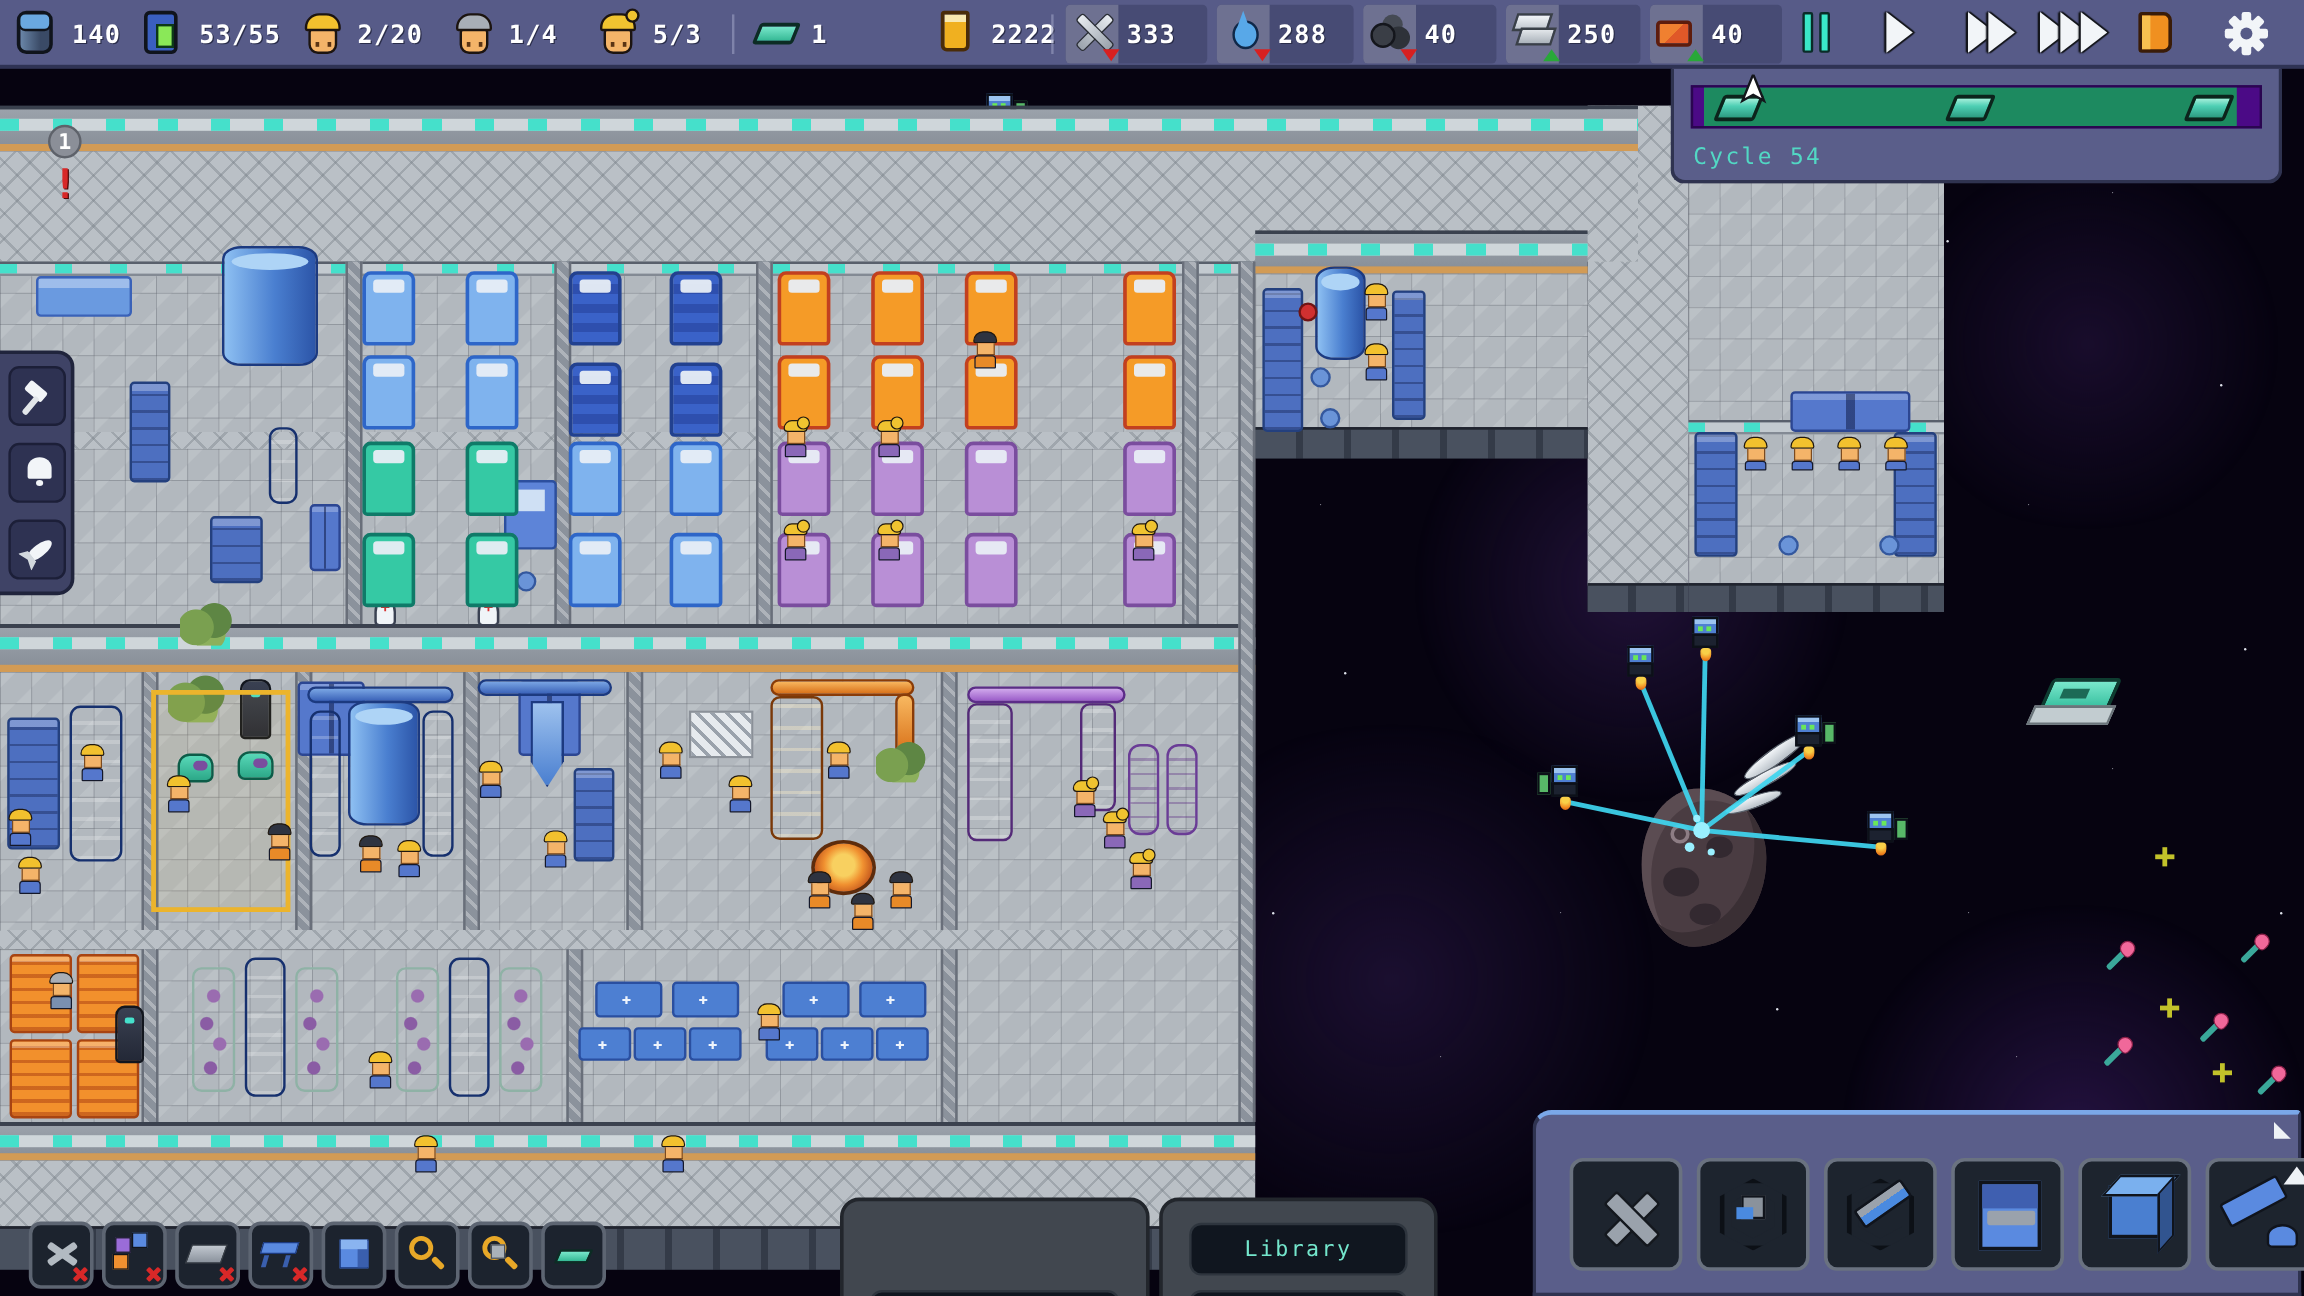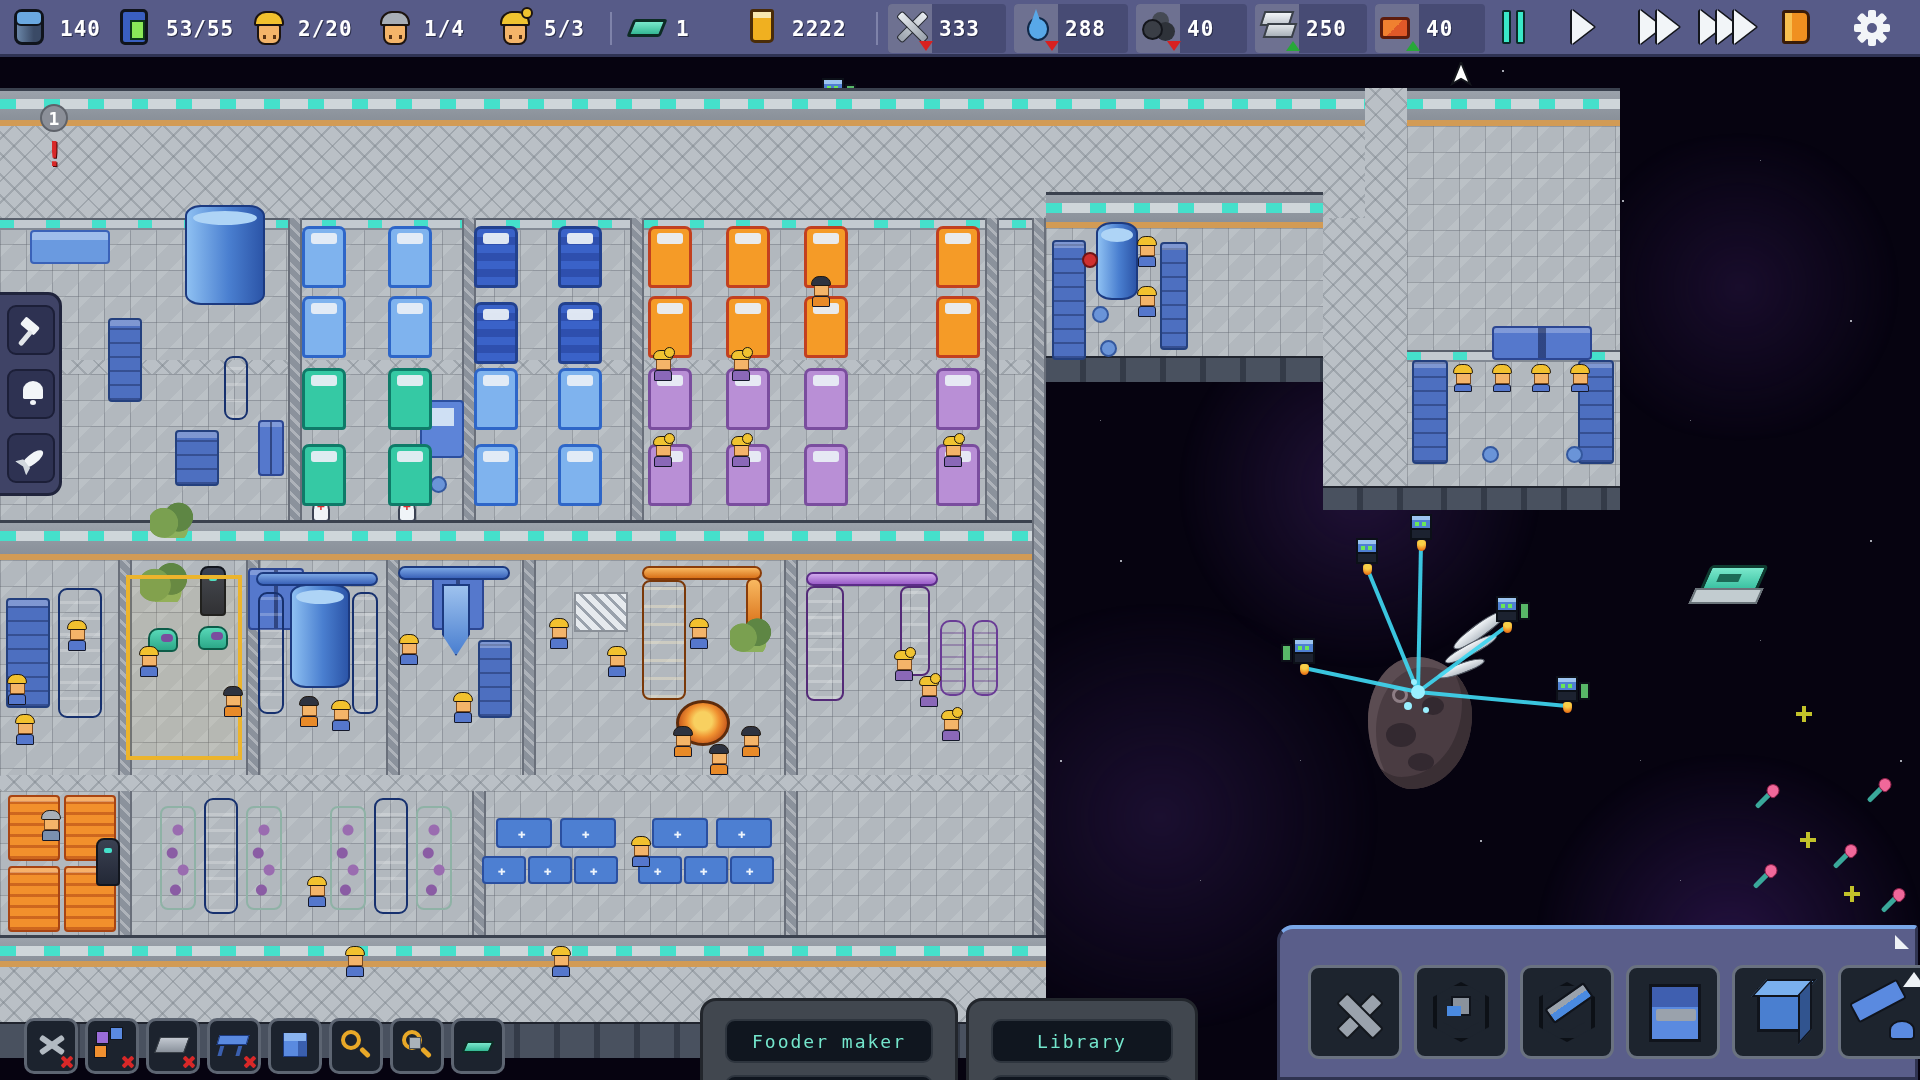--- a/index.html
+++ b/index.html
@@ -862,21 +862,21 @@
           </div>
         </div>
         <span>5/3</span>
       </div>
       <div class="tb-item" style="left: 630px;">
         <div class="ticon">
           <div class="i-gem" style="margin-top: 10px;"></div>
         </div>
         <span>1</span>
       </div>
-      <div class="tb-item" style="left: 746px;">
+      <div class="tb-item" style="left: 780px;">
         <div class="ticon">
           <div class="i-beer" style="margin-left: 4px;"></div>
         </div>
         <span>2222</span>
       </div>
       <div class="tb-sep" style="left: 610px;"></div>
       <div class="tb-sep" style="left: 876px;"></div>
       <div class="slotbg" style="left: 888px; width: 118px;">
         <div class="cell"></div>
       </div>
@@ -948,20 +948,31 @@
       </div>
       <div class="pc gearwrap" style="left: 1852px; top: 8px;">
         <div class="gear-t"></div>
         <div class="gear-t" style="transform: rotate(90deg);"></div>
         <div class="gear-t" style="transform: rotate(45deg);"></div>
         <div class="gear-t" style="transform: rotate(135deg);"></div>
         <div class="gear-c"></div>
       </div>
     </div>
 
+  <div id="cycle-panel">
+    <div id="cycle-bar">
+      <div id="cycle-fill" style="width: 94%;"></div>
+      <div id="cycle-gems">
+          <div class="cycle-gem" style="left: calc(8% - 17px);"></div>
+          <div class="cycle-gem" style="left: calc(49% - 17px);"></div>
+          <div class="cycle-gem" style="left: calc(91% - 17px);"></div>
+        </div>
+    </div>
+    <div id="cycle-label">Cycle 54</div>
+  </div>
   <svg id="cursor" width="26" height="30" style="left:1448px;top:62px;">
     <polygon points="13,0 22,22 13,17 4,22" fill="#ffffff" stroke="#14161c" stroke-width="2"></polygon>
   </svg>
 
   <div id="left-toolbar">
     <div class="lt-btn" style="top:10px;">
       <span class="icon-hammer"></span>
     </div>
     <div class="lt-btn" style="top:74px;">
       <span class="icon-bell"></span>
@@ -1002,21 +1013,20 @@
       </div>
       <div class="bl-btn">
         <div class="ic-mag boxed"></div>
       </div>
       <div class="bl-btn">
         <div class="ic-plate"></div>
       </div>
     </div>
 
   <div class="tipwrap" style="left:700px;width:258px;">
-    <div class="tipinner">Fooder maker</div>
     <div class="tipinner2"></div>
   </div>
   <div class="tipwrap" style="left:966px;width:232px;">
     <div class="tipinner">Library</div>
     <div class="tipinner2"></div>
   </div>
 
   <div id="build-panel">
       <div class="bp-btn" style="left: 28px;">
         <div class="bp-x"></div>

